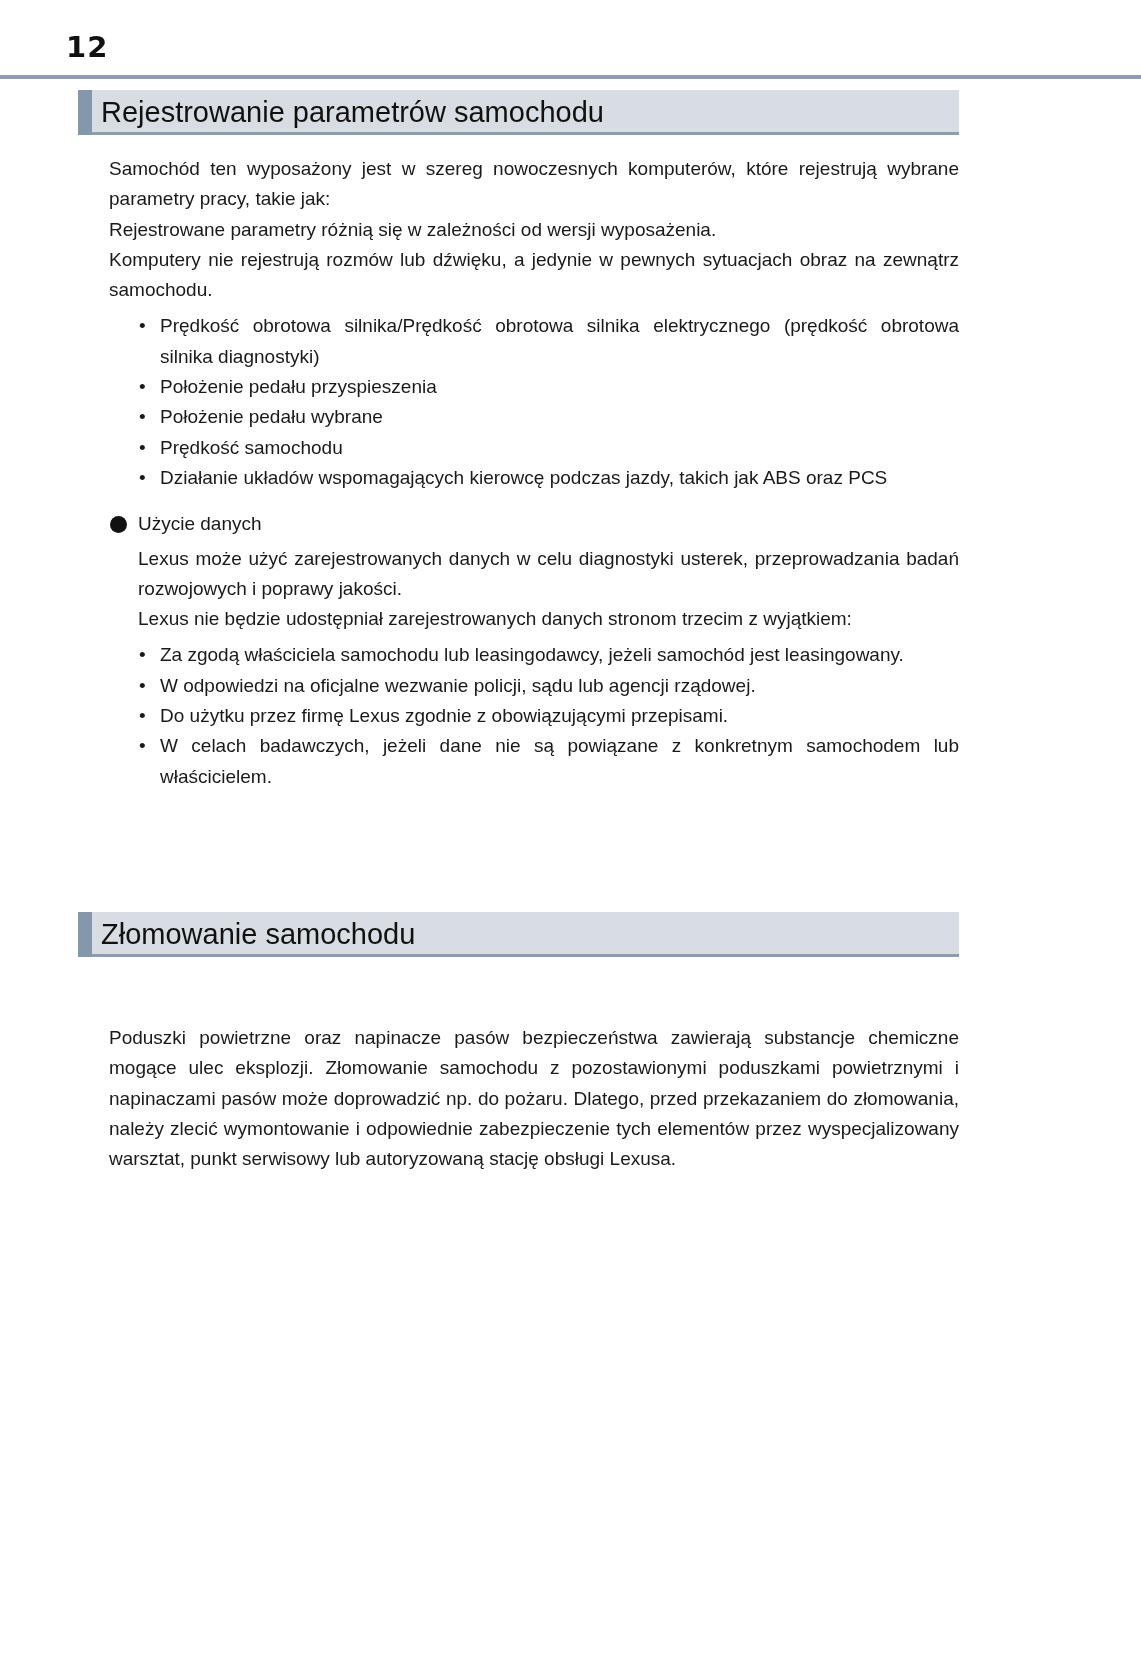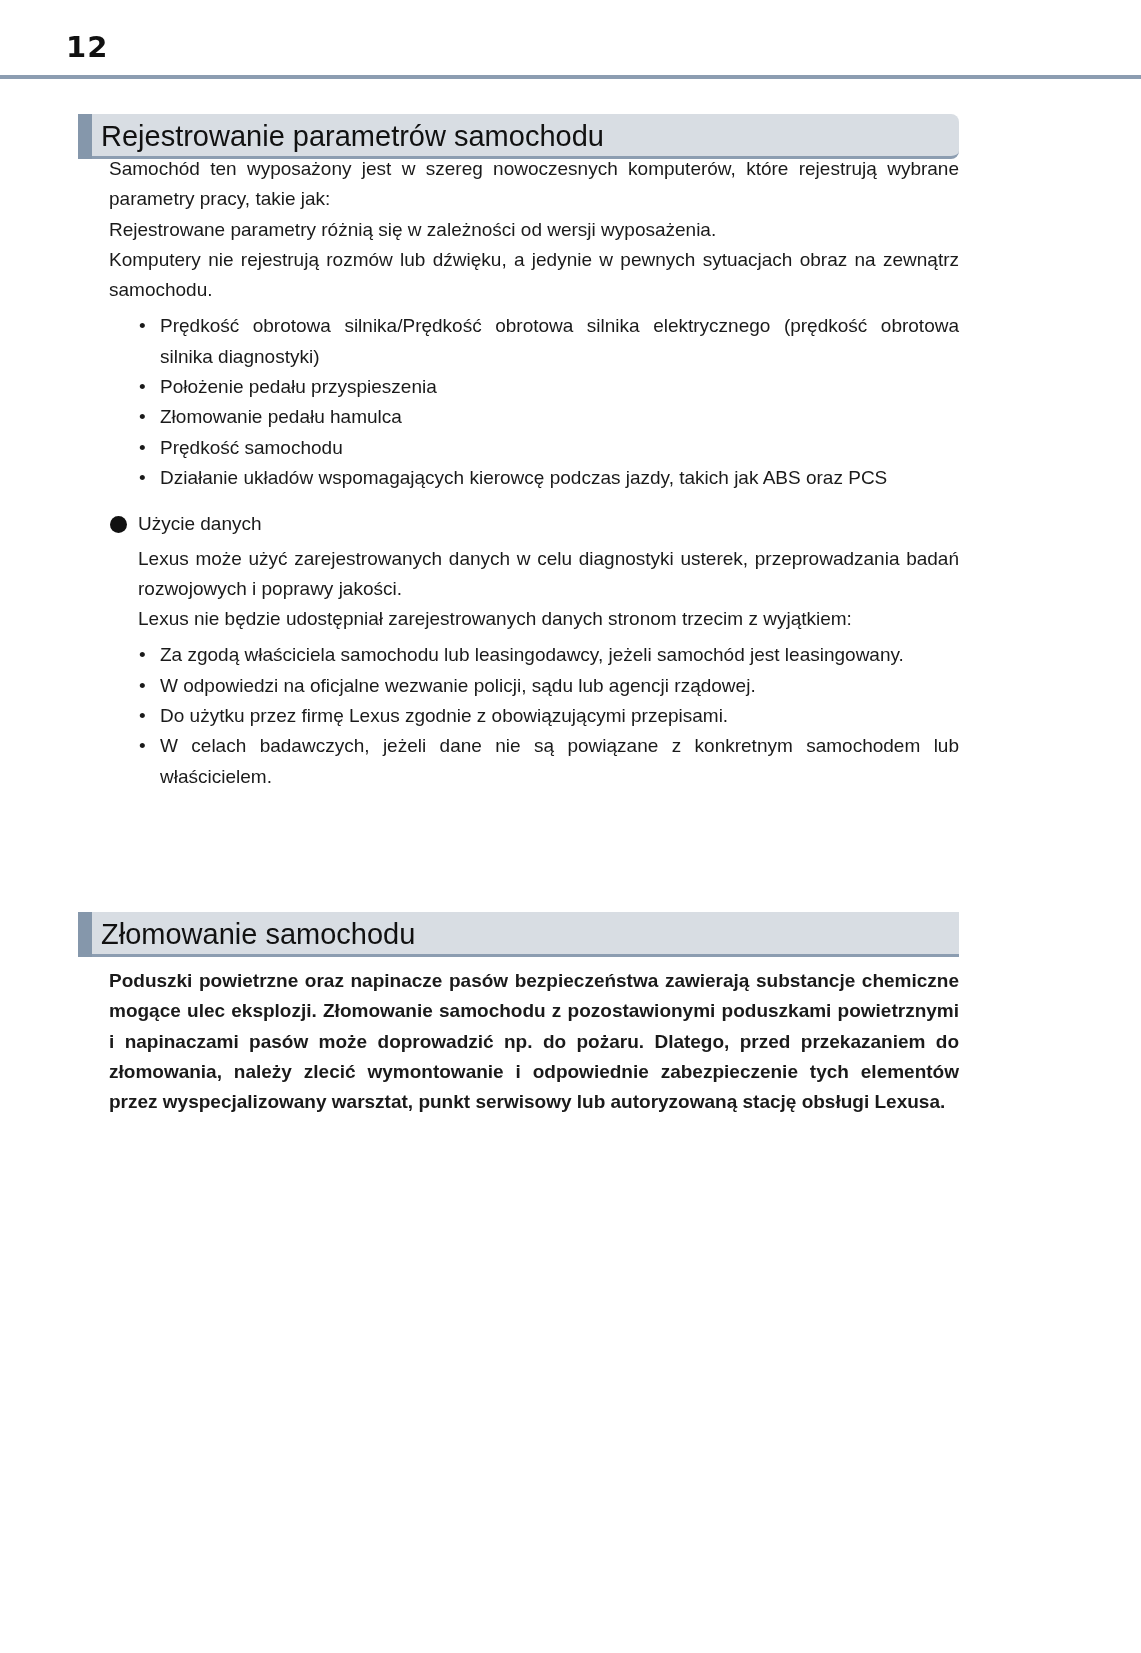--- a/index.html
+++ b/index.html
@@ -116,42 +116,42 @@
       left: -21px;
       top: 0;
     }
   </style>
 </head>
 <body>
 
 <div class="page-number">12</div>
 <div class="top-rule"></div>
 
-<div class="section-header" style="top:114px;border-radius:8px;">
+<div class="section-header" style="top:90px;">
   <div class="accent"></div>
   <div class="title">Rejestrowanie parametrów samochodu</div>
 </div>
 
 <div class="content" style="top:154px;">
   <p class="para">Samochód ten wyposażony jest w szereg nowoczesnych komputerów, które rejestrują wybrane parametry pracy, takie jak:</p>
   <p class="para">Rejestrowane parametry różnią się w zależności od wersji wyposażenia.</p>
   <p class="para">Komputery nie rejestrują rozmów lub dźwięku, a jedynie w pewnych sytuacjach obraz na zewnątrz samochodu.</p>
 
   <ul class="bullets">
     <li>
       <span class="dot">•</span>
       <span>Prędkość obrotowa silnika/Prędkość obrotowa silnika elektrycznego (prędkość obrotowa silnika diagnostyki)</span>
     </li>
     <li>
       <span class="dot">•</span>
       <span>Położenie pedału przyspieszenia</span>
     </li>
     <li>
       <span class="dot">•</span>
-      <span>Złomowanie pedału hamulca</span>
+      <span>Położenie pedału wybrane</span>
     </li>
     <li>
       <span class="dot">•</span>
       <span>Prędkość samochodu</span>
     </li>
     <li>
       <span class="dot">•</span>
       <span>Działanie układów wspomagających kierowcę podczas jazdy, takich jak ABS oraz PCS</span>
     </li>
   </ul>
@@ -181,15 +181,15 @@
       <span>W celach badawczych, jeżeli dane nie są powiązane z konkretnym samochodem lub właścicielem.</span>
     </li>
   </ul>
 </div>
 
 <div class="section-header" style="top:912px;">
   <div class="accent"></div>
   <div class="title">Złomowanie samochodu</div>
 </div>
 
-<div class="content" style="top:966px;font-weight:bold;">
+<div class="content" style="top:1023px;">
   <p class="para">Poduszki powietrzne oraz napinacze pasów bezpieczeństwa zawierają substancje chemiczne mogące ulec eksplozji. Złomowanie samochodu z pozostawionymi poduszkami powietrznymi i napinaczami pasów może doprowadzić np. do pożaru. Dlatego, przed przekazaniem do złomowania, należy zlecić wymontowanie i odpowiednie zabezpieczenie tych elementów przez wyspecjalizowany warsztat, punkt serwisowy lub autoryzowaną stację obsługi Lexusa.</p>
 </div>
 
 </body></html>

